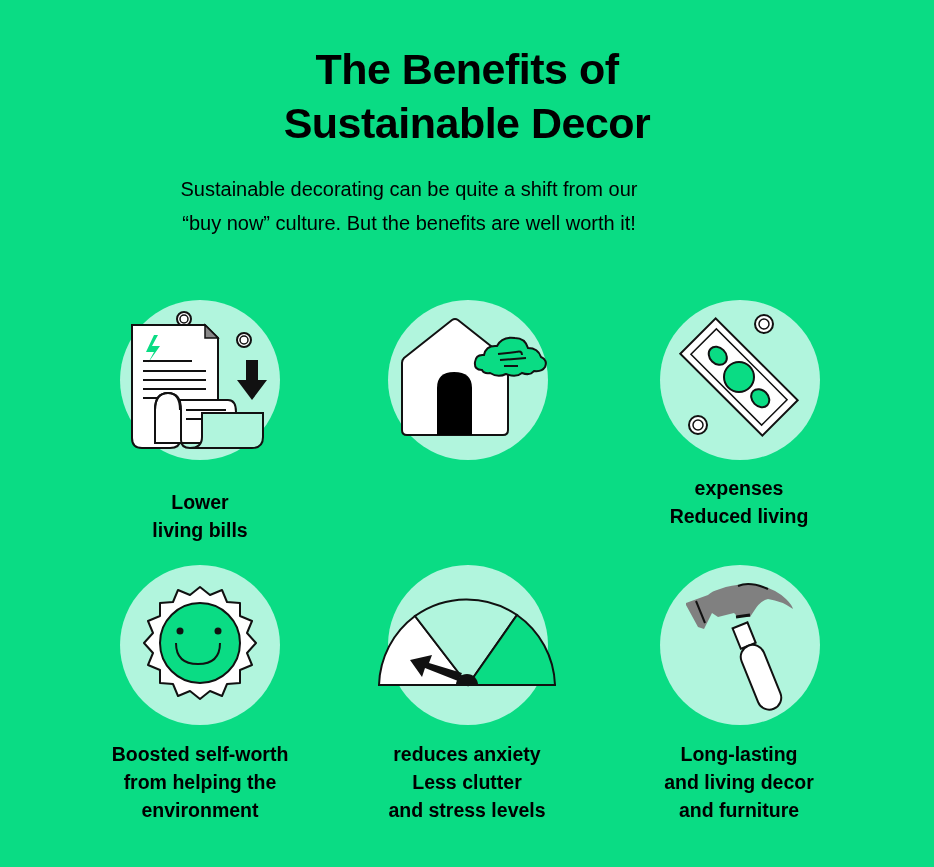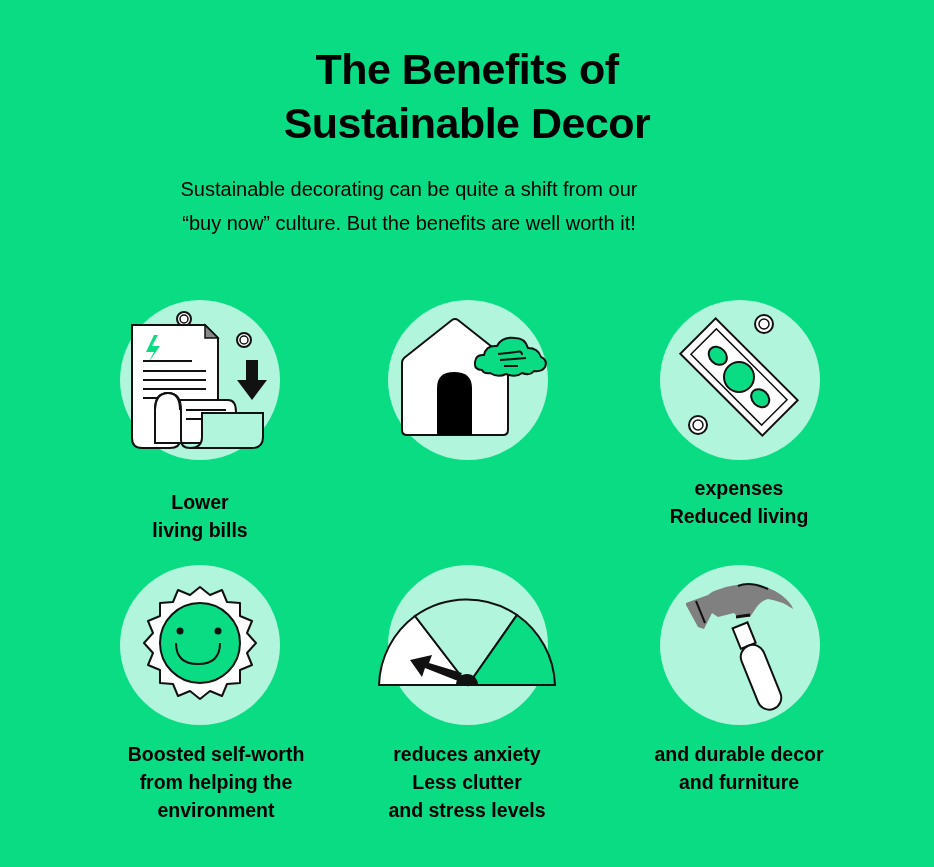--- a/index.html
+++ b/index.html
@@ -120,21 +120,21 @@
 <div>
   <div class="circle" style="left:120px; top:565px;"></div>
   <svg class="icon" style="left:110px; top:565px;" width="180" height="160" viewBox="0 0 180 160">
     <path id="sunburst" fill="#fff" stroke="#111" stroke-width="2" d="
       M90 22 L100 30 L112 25 L117 37 L130 38 L130 51 L142 56 L137 68 L146 78 L137 88 L142 100 L130 105 L130 118 L117 119 L112 131 L100 126 L90 134 L80 126 L68 131 L63 119 L50 118 L50 105 L38 100 L43 88 L34 78 L43 68 L38 56 L50 51 L50 38 L63 37 L68 25 L80 30 Z" stroke-linejoin="round"></path>
     <circle cx="90" cy="78" r="40" fill="#0adc84" stroke="#111" stroke-width="2"></circle>
     <circle cx="70" cy="66" r="3.5" fill="#111"></circle>
     <circle cx="108" cy="66" r="3.5" fill="#111"></circle>
     <path d="M66 78 Q66 99 88 99 Q110 99 110 78" fill="none" stroke="#111" stroke-width="2"></path>
   </svg>
-  <div class="label" style="left:86px; top:740px;">
+  <div class="label" style="left:70px; top:740px;">
     <span>Boosted self-worth</span>
     <span>from helping the</span>
     <span>environment</span>
   </div>
 </div>
 
 <div>
   <div class="circle" style="left:388px; top:565px;"></div>
   <svg class="icon" style="left:370px; top:565px;" width="200" height="160" viewBox="0 0 200 160">
 
@@ -163,16 +163,17 @@
       <rect x="-8" y="-32" width="16" height="22" fill="#fff" stroke="#111" stroke-width="2"></rect>
       <rect x="-12" y="-10" width="24" height="68" rx="12" ry="12" fill="#fff" stroke="#111" stroke-width="2"></rect>
     </g>
 
     <path d="M36 38 L58 30 Q62 26 70 24 Q85 18 105 20 Q124 22 136 34 Q142 40 143 44 Q132 36 118 34 Q110 36 104 46 L100 52 L88 52 L84 48 L68 52 L62 48 L54 64 L48 62 L36 40 Z" fill="#808080"></path>
     <line x1="46" y1="36" x2="55" y2="58" stroke="#111" stroke-width="2"></line>
     <path d="M88 21 Q100 16 118 24" fill="none" stroke="#111" stroke-width="2"></path>
     <line x1="86" y1="52" x2="100" y2="50" stroke="#111" stroke-width="3"></line>
   </svg>
   <div class="label" style="left:609px; top:740px;">
-    <span>and durable decor</span>
+    <span>Long-lasting</span>
+    <span>and living decor</span>
     <span>and furniture</span>
   </div>
 </div>
 
 </body></html>

